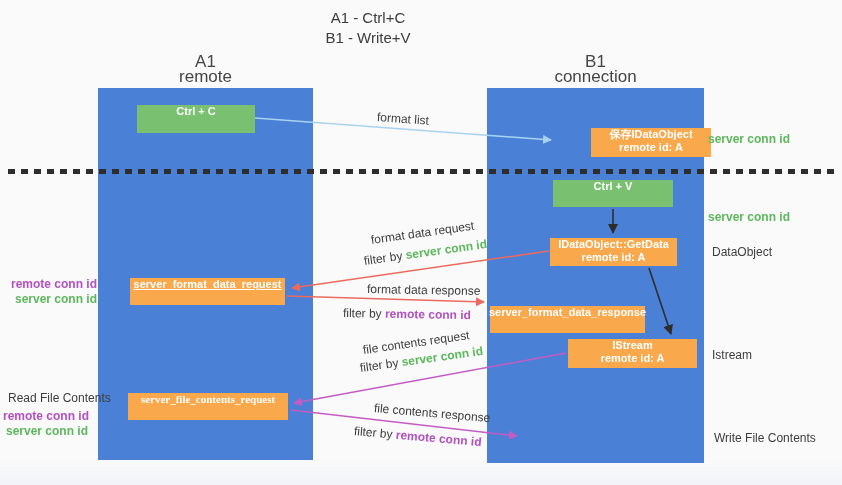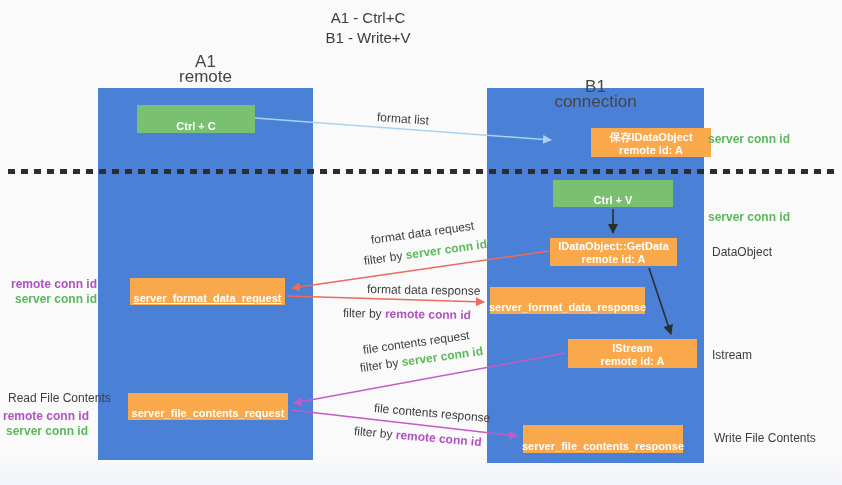--- a/index.html
+++ b/index.html
@@ -12,21 +12,21 @@
   }
   .title { position:absolute; top:8px; left:0; width:736px; text-align:center;
            font-size:15px; line-height:20px; color:#3c3c3c; z-index:6; }
   .col-header { position:absolute; top:54px; text-align:center; font-size:17px;
                 line-height:15px; color:#454545; z-index:6; }
   .lane { position:absolute; background:#4a80d5; z-index:1; }
   .dashline { position:absolute; left:8px; top:169px; width:828px; height:5px; z-index:2;
               background:repeating-linear-gradient(to right,#2d2d2d 0 7px,transparent 7px 13px); }
   .arrows { position:absolute; left:0; top:0; z-index:3; pointer-events:none; }
   .node { position:absolute; z-index:4; display:flex; flex-direction:column;
-          align-items:center; justify-content:flex-end; color:#ffffff;
+          align-items:center; justify-content:flex-start; color:#ffffff;
           font-size:11px; line-height:13px; font-weight:bold; text-align:center; }
   .node.green  { background:#79c170; }
   .node.orange { background:#f9a84b; }
   .lbl { position:absolute; z-index:5; font-size:12px; white-space:nowrap; color:#3d3d3d; }
   .green-txt  { color:#5cb85c; font-weight:bold; }
   .purple-txt { color:#b151c2; font-weight:bold; }
   .side-block { line-height:15px; text-align:right; }
   .r-8 { transform:rotate(-8deg); transform-origin:left center; }
   .r4  { transform:rotate(4deg);  transform-origin:left center; }
   .r5  { transform:rotate(5deg);  transform-origin:left center; }
@@ -39,21 +39,21 @@
 
   <div class="title">
     <div>A1 - Ctrl+C</div>
     <div>B1 - Write+V</div>
   </div>
 
   <div class="col-header" style="left:98px;width:215px;">
     <div>A1</div>
     <div>remote</div>
   </div>
-  <div class="col-header" style="left:487px;width:217px;margin-top:25px;">
+  <div class="col-header" style="left:487px;width:217px;">
     <div>B1</div>
     <div>connection</div>
   </div>
 
   <div class="lane" style="left:98px;top:88px;width:215px;height:372px;"></div>
   <div class="lane" style="left:487px;top:88px;width:217px;height:375px;"></div>
 
   <div class="dashline"></div>
 
   <svg class="arrows" width="842" height="485">
@@ -79,44 +79,41 @@
     <line x1="566" y1="353" x2="294" y2="403" stroke="#c55bc5" stroke-width="1.5" marker-end="url(#m-mag)"></line>
     <line x1="291" y1="410" x2="517" y2="436" stroke="#c55bc5" stroke-width="1.5" marker-end="url(#m-mag)"></line>
   </svg>
 
   <div class="node green" style="left:137px;top:105px;width:118px;height:28px;">
     <span>Ctrl + C</span>
   </div>
   <div class="node orange" style="left:130px;top:278px;width:155px;height:27px;text-decoration:underline;">
     <span>server_format_data_request</span>
   </div>
-  <div class="node orange" style="left:128px;top:393px;width:160px;height:27px;">
+  <div class="node orange" style="left:128px;top:393px;width:160px;height:27px;font-family:Liberation Serif, serif;">
     <span>server_file_contents_request</span>
   </div>
 
   <div class="node orange" style="left:555px;top:128px;width:120px;height:29px;margin-left:36px;">
     <span>保存IDataObject</span>
     <span>remote id: A</span>
   </div>
   <div class="node green" style="left:553px;top:180px;width:120px;height:27px;">
     <span>Ctrl + V</span>
   </div>
   <div class="node orange" style="left:550px;top:238px;width:127px;height:28px;">
     <span>IDataObject::GetData</span>
     <span>remote id: A</span>
   </div>
-  <div class="node orange" style="left:490px;top:287px;width:155px;height:27px;">
+  <div class="node orange" style="left:490px;top:306px;width:155px;height:27px;">
     <span>server_format_data_response</span>
   </div>
   <div class="node orange" style="left:568px;top:339px;width:129px;height:29px;">
     <span>IStream</span>
     <span>remote id: A</span>
-  </div>
-  <div class="node orange" style="left:523px;top:425px;width:160px;height:28px;">
-    <span>server_file_contents_response</span>
   </div>
 
   <div class="lbl r4" style="left:377px;top:110px;">format list</div>
 
   <div class="lbl r-8" style="left:371px;top:233px;">format data request</div>
   <div class="lbl r-8" style="left:364px;top:254px;">
     <span>filter by </span><span class="green-txt">server conn id</span>
   </div>
 
   <div class="lbl r1" style="left:367px;top:282px;">format data response</div>

